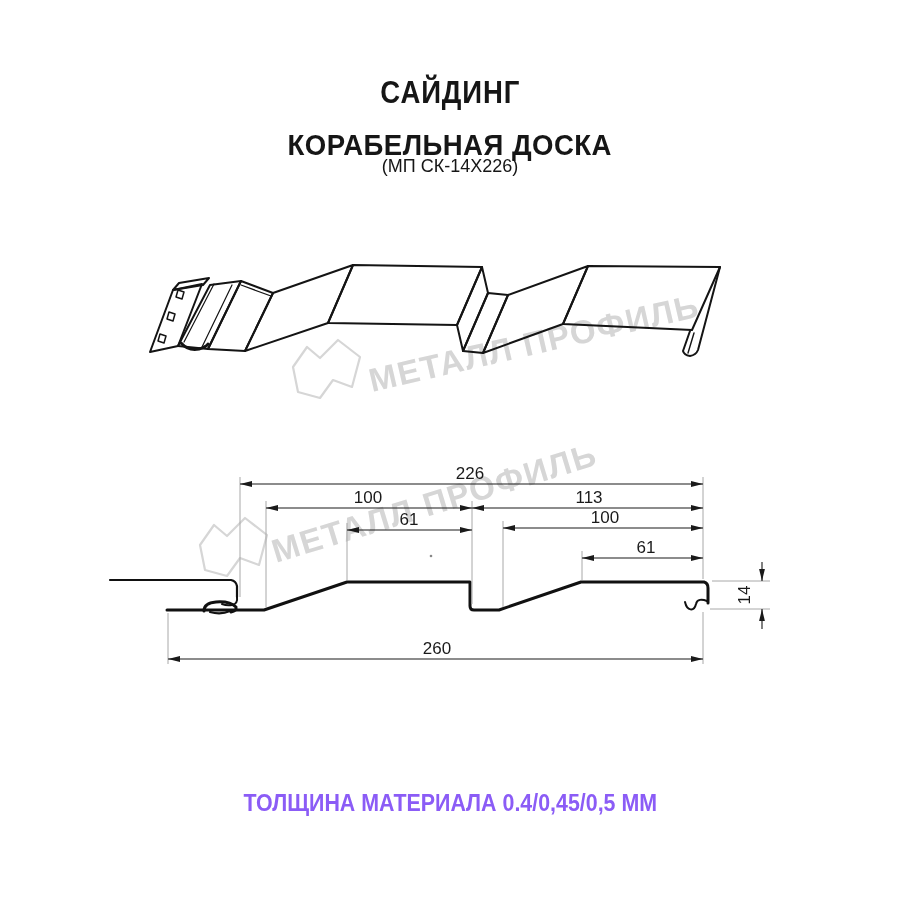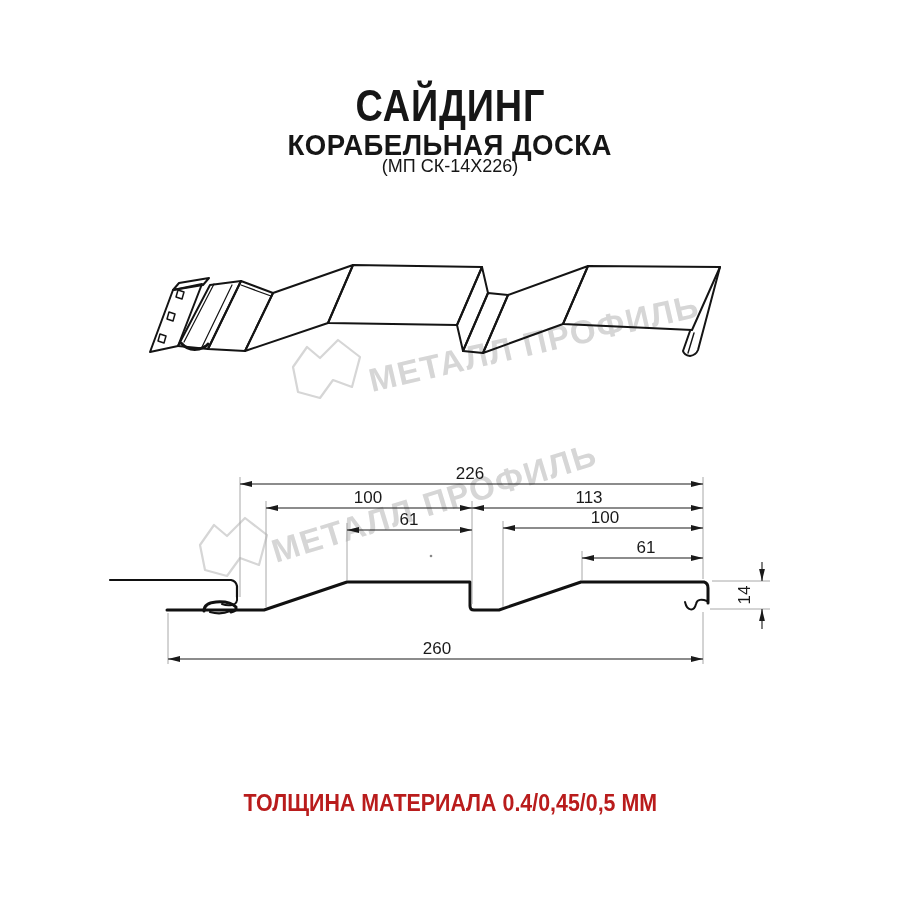--- a/index.html
+++ b/index.html
@@ -1,25 +1,25 @@
 <!DOCTYPE html>
 <html><head>
 <meta charset="utf-8">
 <style>
   html,body{margin:0;padding:0;background:#fff;}
   .page{position:relative;width:900px;height:900px;background:#ffffff;overflow:hidden;
         font-family:"Liberation Sans",sans-serif;}
   .hline{position:absolute;left:0;right:0;text-align:center;color:#161616;white-space:nowrap;}
   .hline span{display:inline-block;transform-origin:center;}
-  .t1{top:81px;font-size:44px;font-weight:bold;letter-spacing:1px;}
+  .t1{top:74px;font-size:32px;font-weight:bold;letter-spacing:1px;}
   .t1 span{transform:scaleX(.86);}
   .t2{top:129px;font-size:29px;font-weight:bold;letter-spacing:.5px;}
   .t2 span{transform:scaleX(.95);}
   .t3{top:156px;font-size:18px;font-weight:400;}
-  .tf{top:790px;font-size:23px;font-weight:bold;color:#b91c1c;}
+  .tf{top:790px;font-size:23px;font-weight:bold;color:#8b5cf6;}
   .tf span{transform:scaleX(.93);}
   svg.draw{position:absolute;left:0;top:0;}
   .wm-text{font-weight:bold;font-size:33px;letter-spacing:1.5px;}
 </style>
 </head>
 <body>
 
 <div class="page">
 
   <div class="hline t1">

